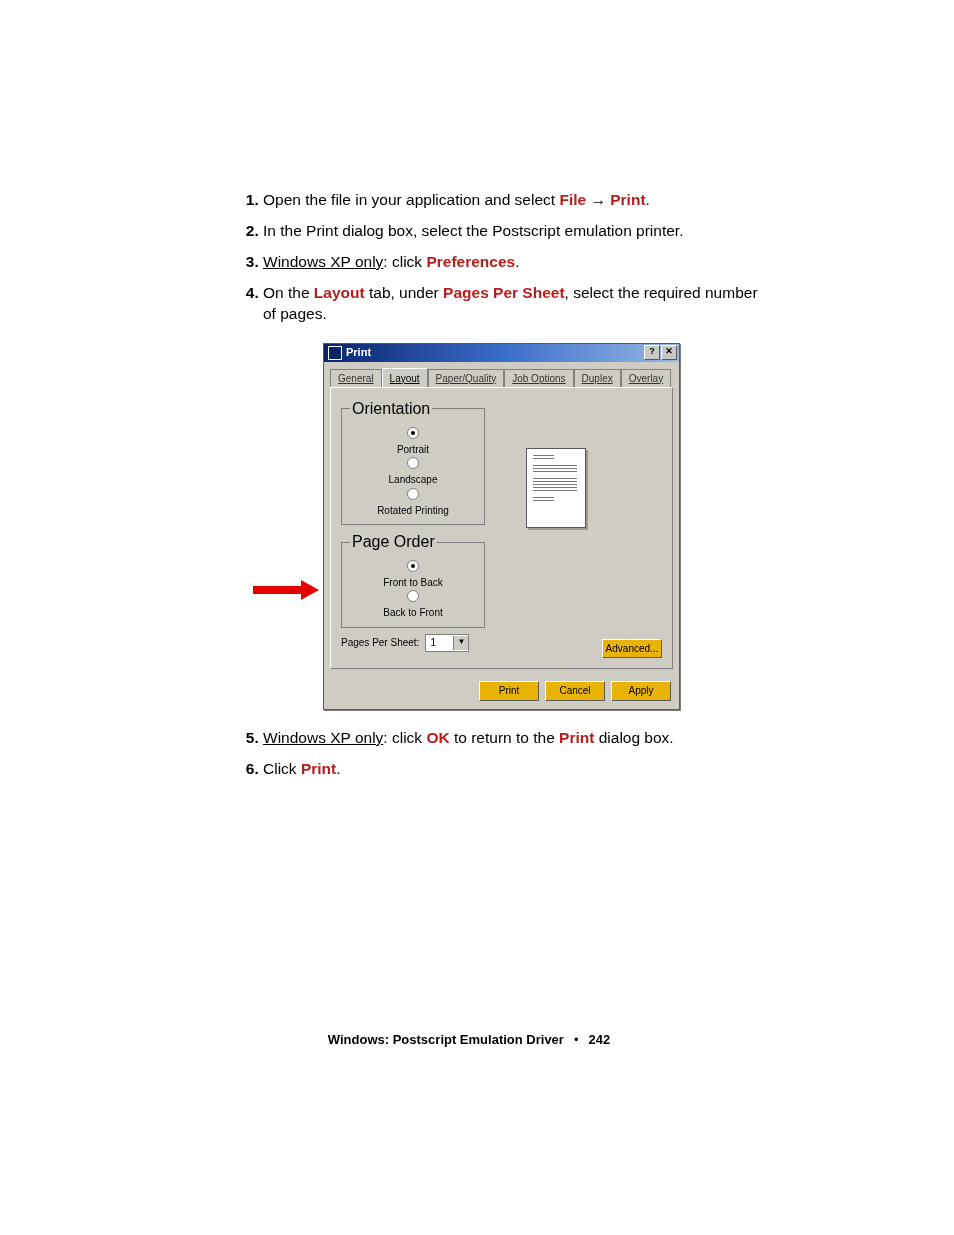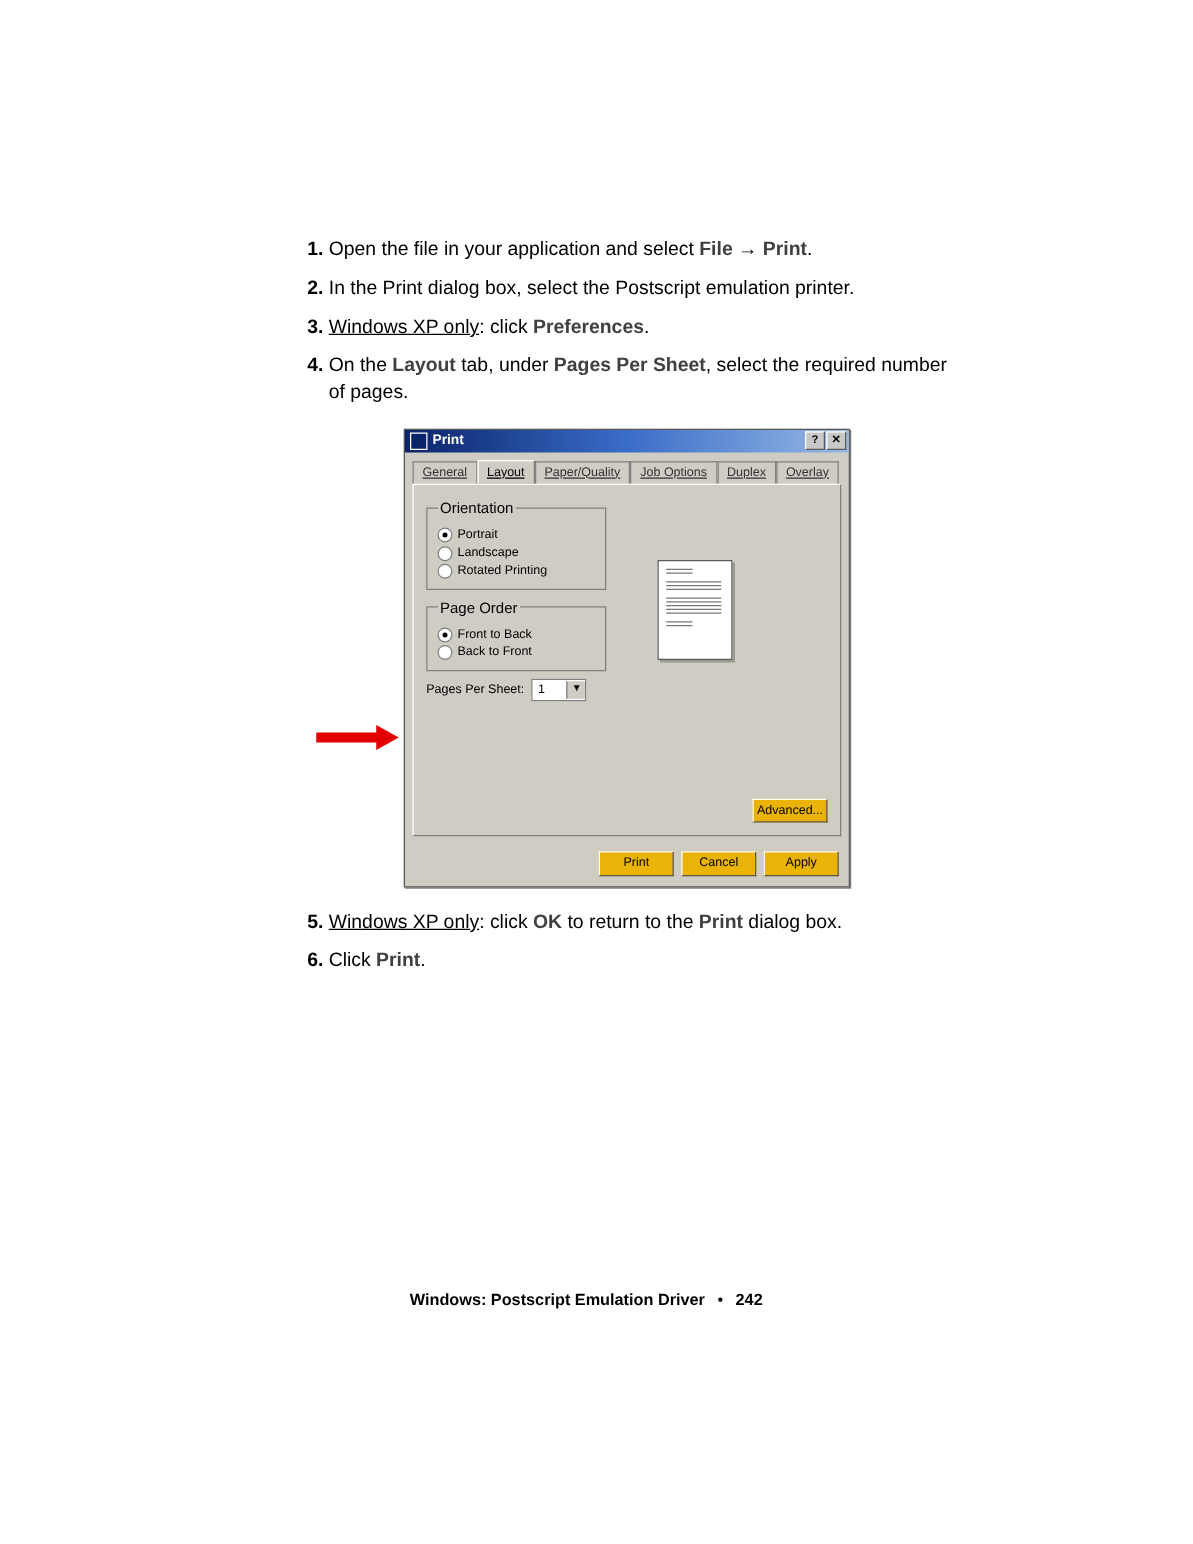--- a/index.html
+++ b/index.html
@@ -29,21 +29,21 @@
   }
   ol.steps > li {
     margin-bottom: 10px;
     line-height: 1.35;
     font-weight: normal;
   }
   ol.steps > li::marker {
     font-weight: 700;
   }
   .grey-bold {
-    color: #404040;
+    color: #b91c1c;
     font-weight: 700;
   }
   .underline {
     text-decoration: underline;
   }
   .screenshot-wrap {
     position: relative;
     margin: 18px 0 18px 60px;
   }
   .arrow {
@@ -151,29 +151,30 @@
     min-height: 262px;
   }
   fieldset.grp {
     border: 1px solid #808080;
     border-top-color: #808080;
     padding: 6px 8px 6px 8px;
     margin: 0 0 6px 0;
     width: 126px;
   }
   fieldset.grp legend {
-    font-size: 12px;
+    font-size: 16px;
     padding: 0 2px;
   }
   .radio-row {
     display: flex;
     align-items: center;
     gap: 4px;
     margin: 1px 0;
     font-size: 10px;
+    flex-direction: column;
   }
   .radio {
     width: 10px;
     height: 10px;
     border-radius: 50%;
     border: 1px solid #808080;
     background: #fff;
     display: inline-flex;
     align-items: center;
     justify-content: center;

